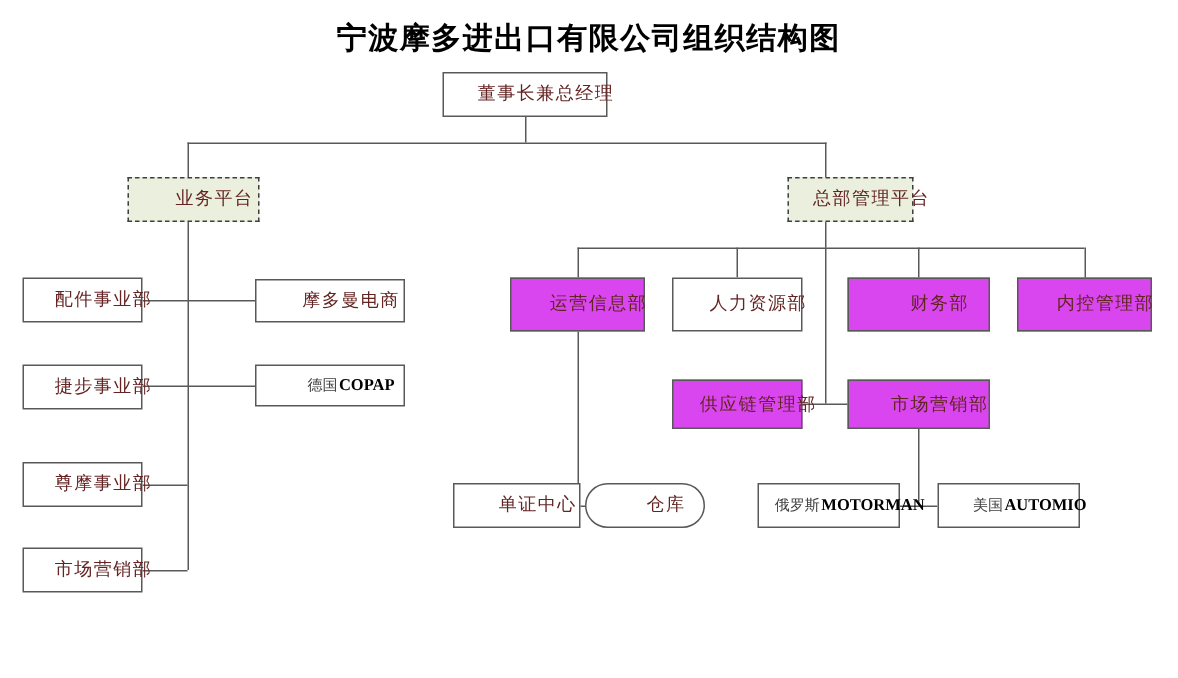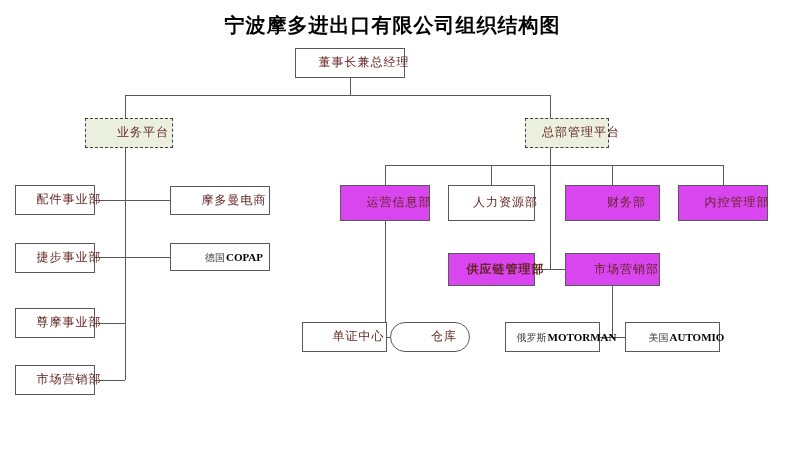--- a/index.html
+++ b/index.html
@@ -107,21 +107,21 @@
   </div>
 
   <div class="node green" style="left:565px;top:185px;width:95px;height:36px;">
     <span>财务部</span>
   </div>
 
   <div class="node green" style="left:678px;top:185px;width:90px;height:36px;">
     <span>内控管理部</span>
   </div>
 
-  <div class="node green" style="left:448px;top:253px;width:87px;height:33px;font-weight:bold;">
+  <div class="node green" style="left:448px;top:253px;width:87px;height:33px;">
     <span>供应链管理部</span>
   </div>
 
   <div class="node green" style="left:565px;top:253px;width:95px;height:33px;">
     <span>市场营销部</span>
   </div>
 
   <div class="node" style="left:290px;top:322px;width:85px;height:30px;margin-left:12px;">
     <span>单证中心</span>
   </div>

